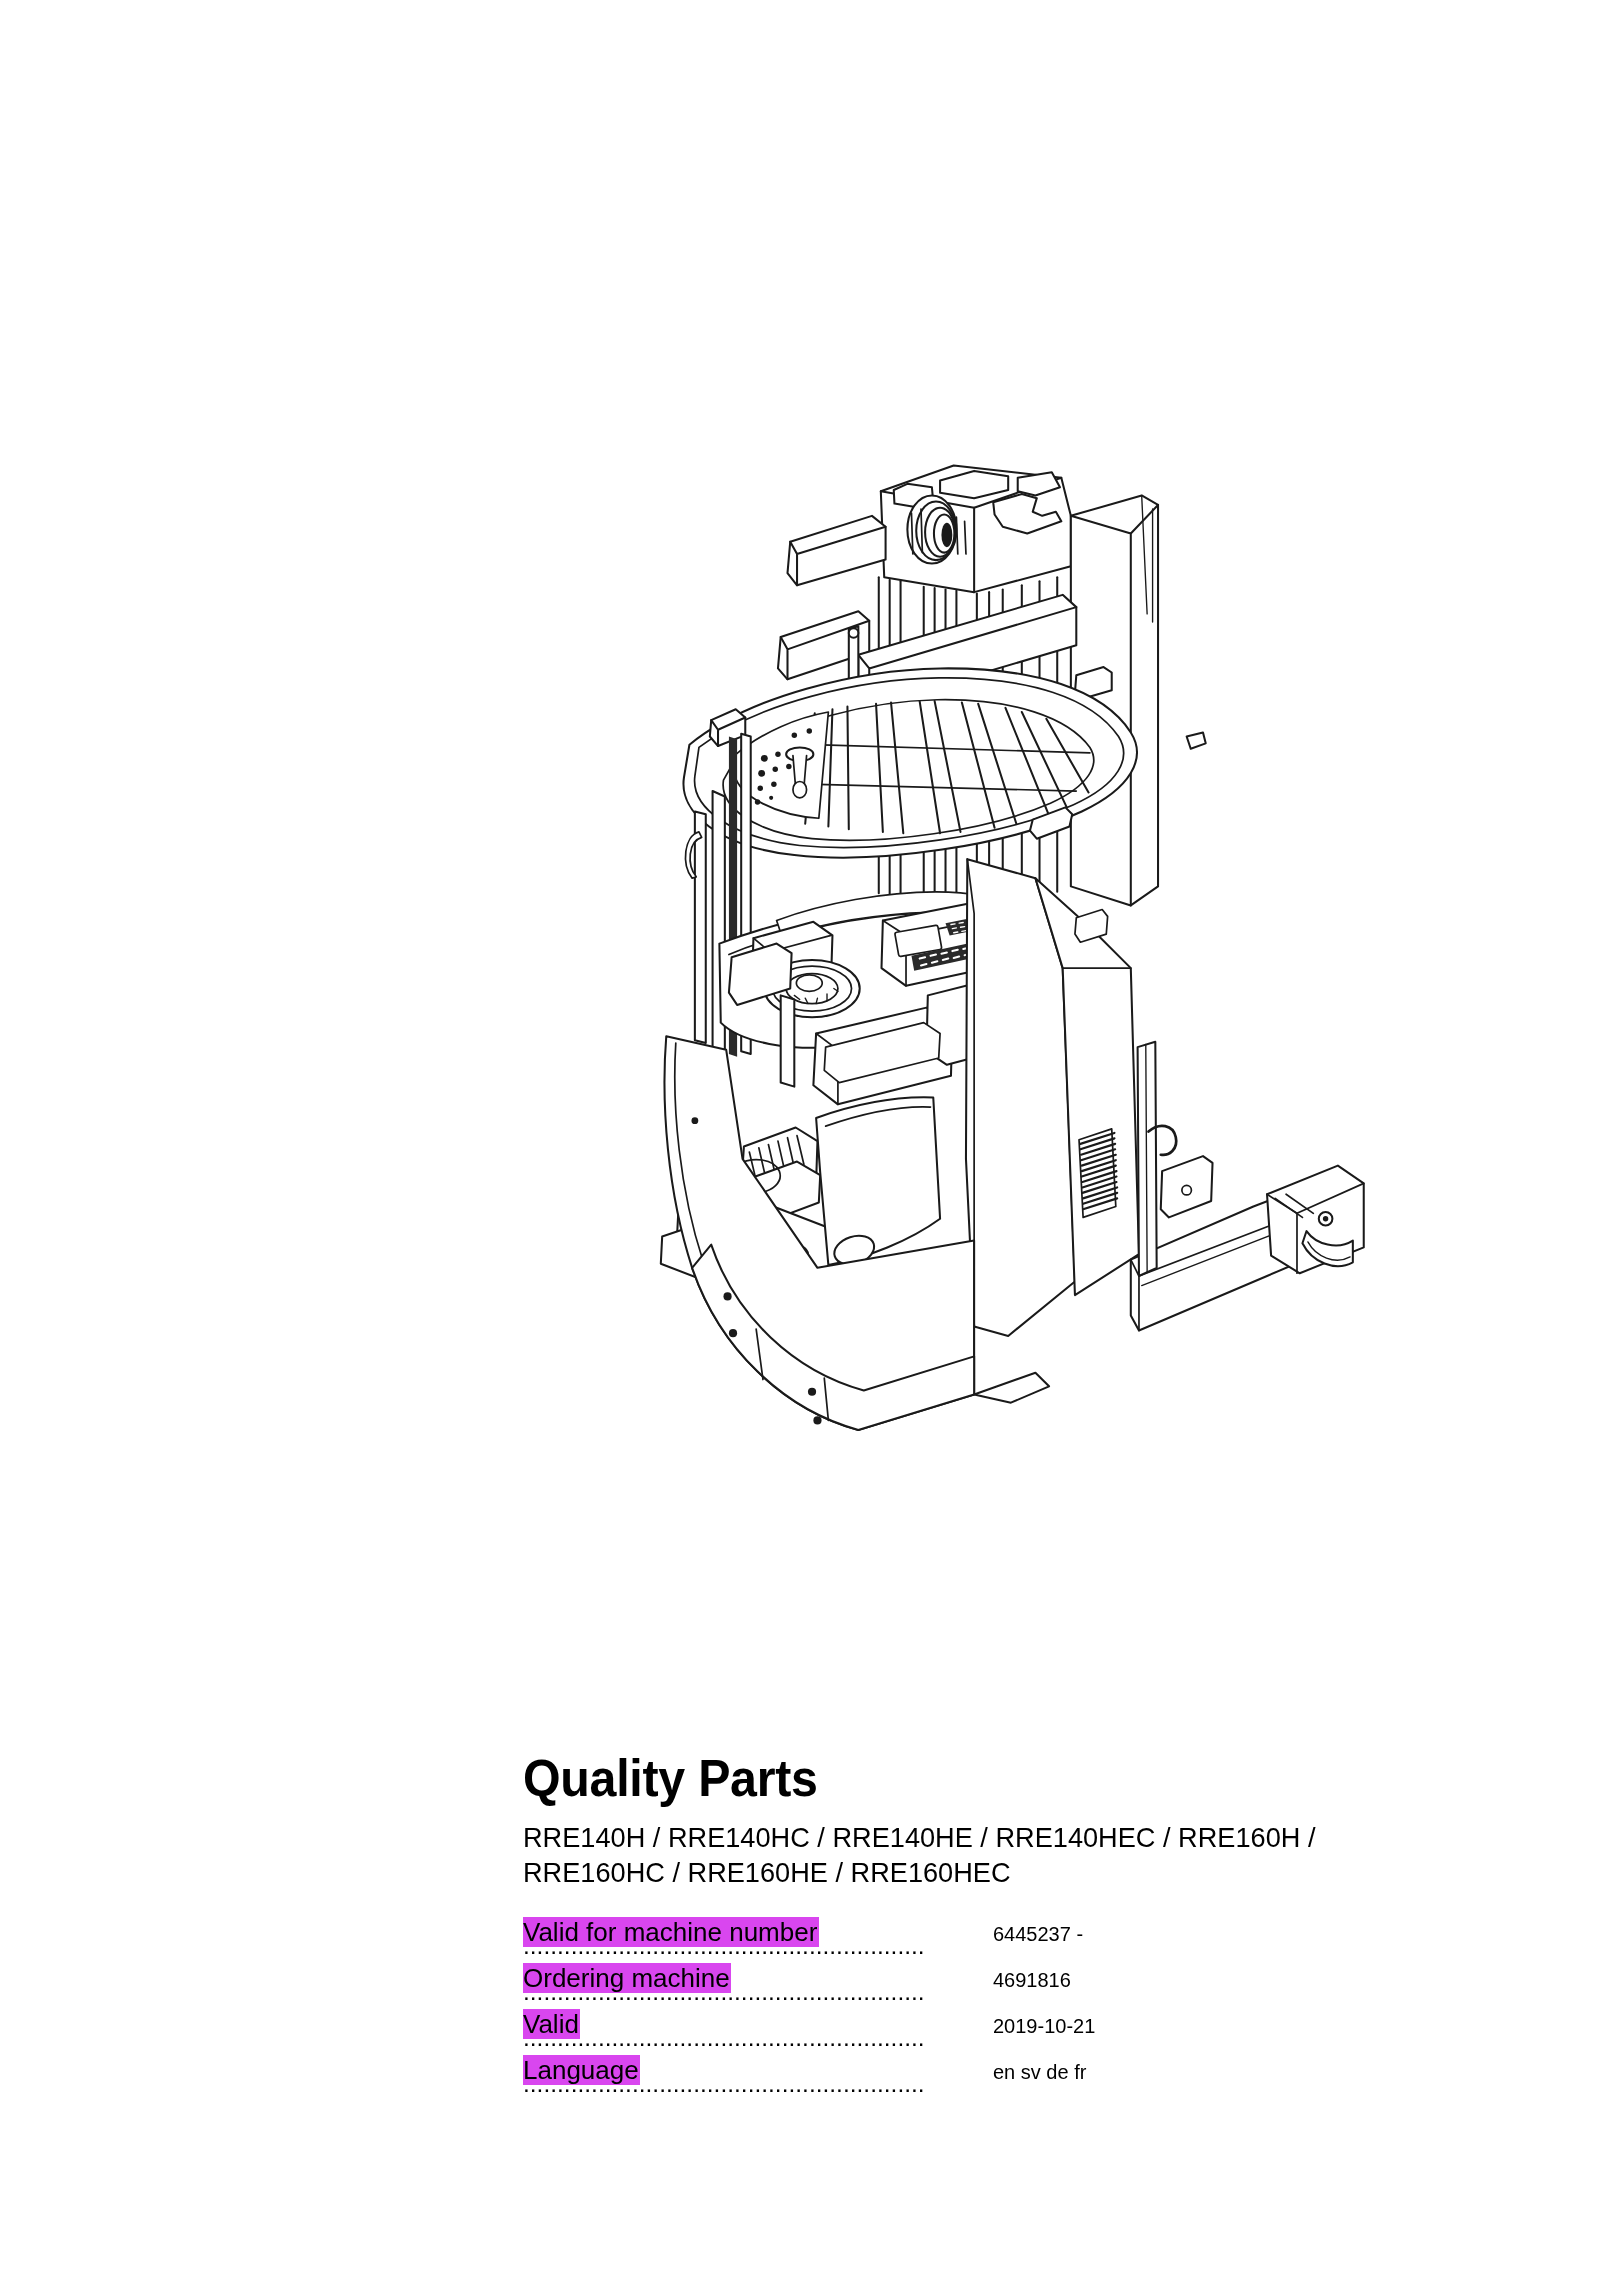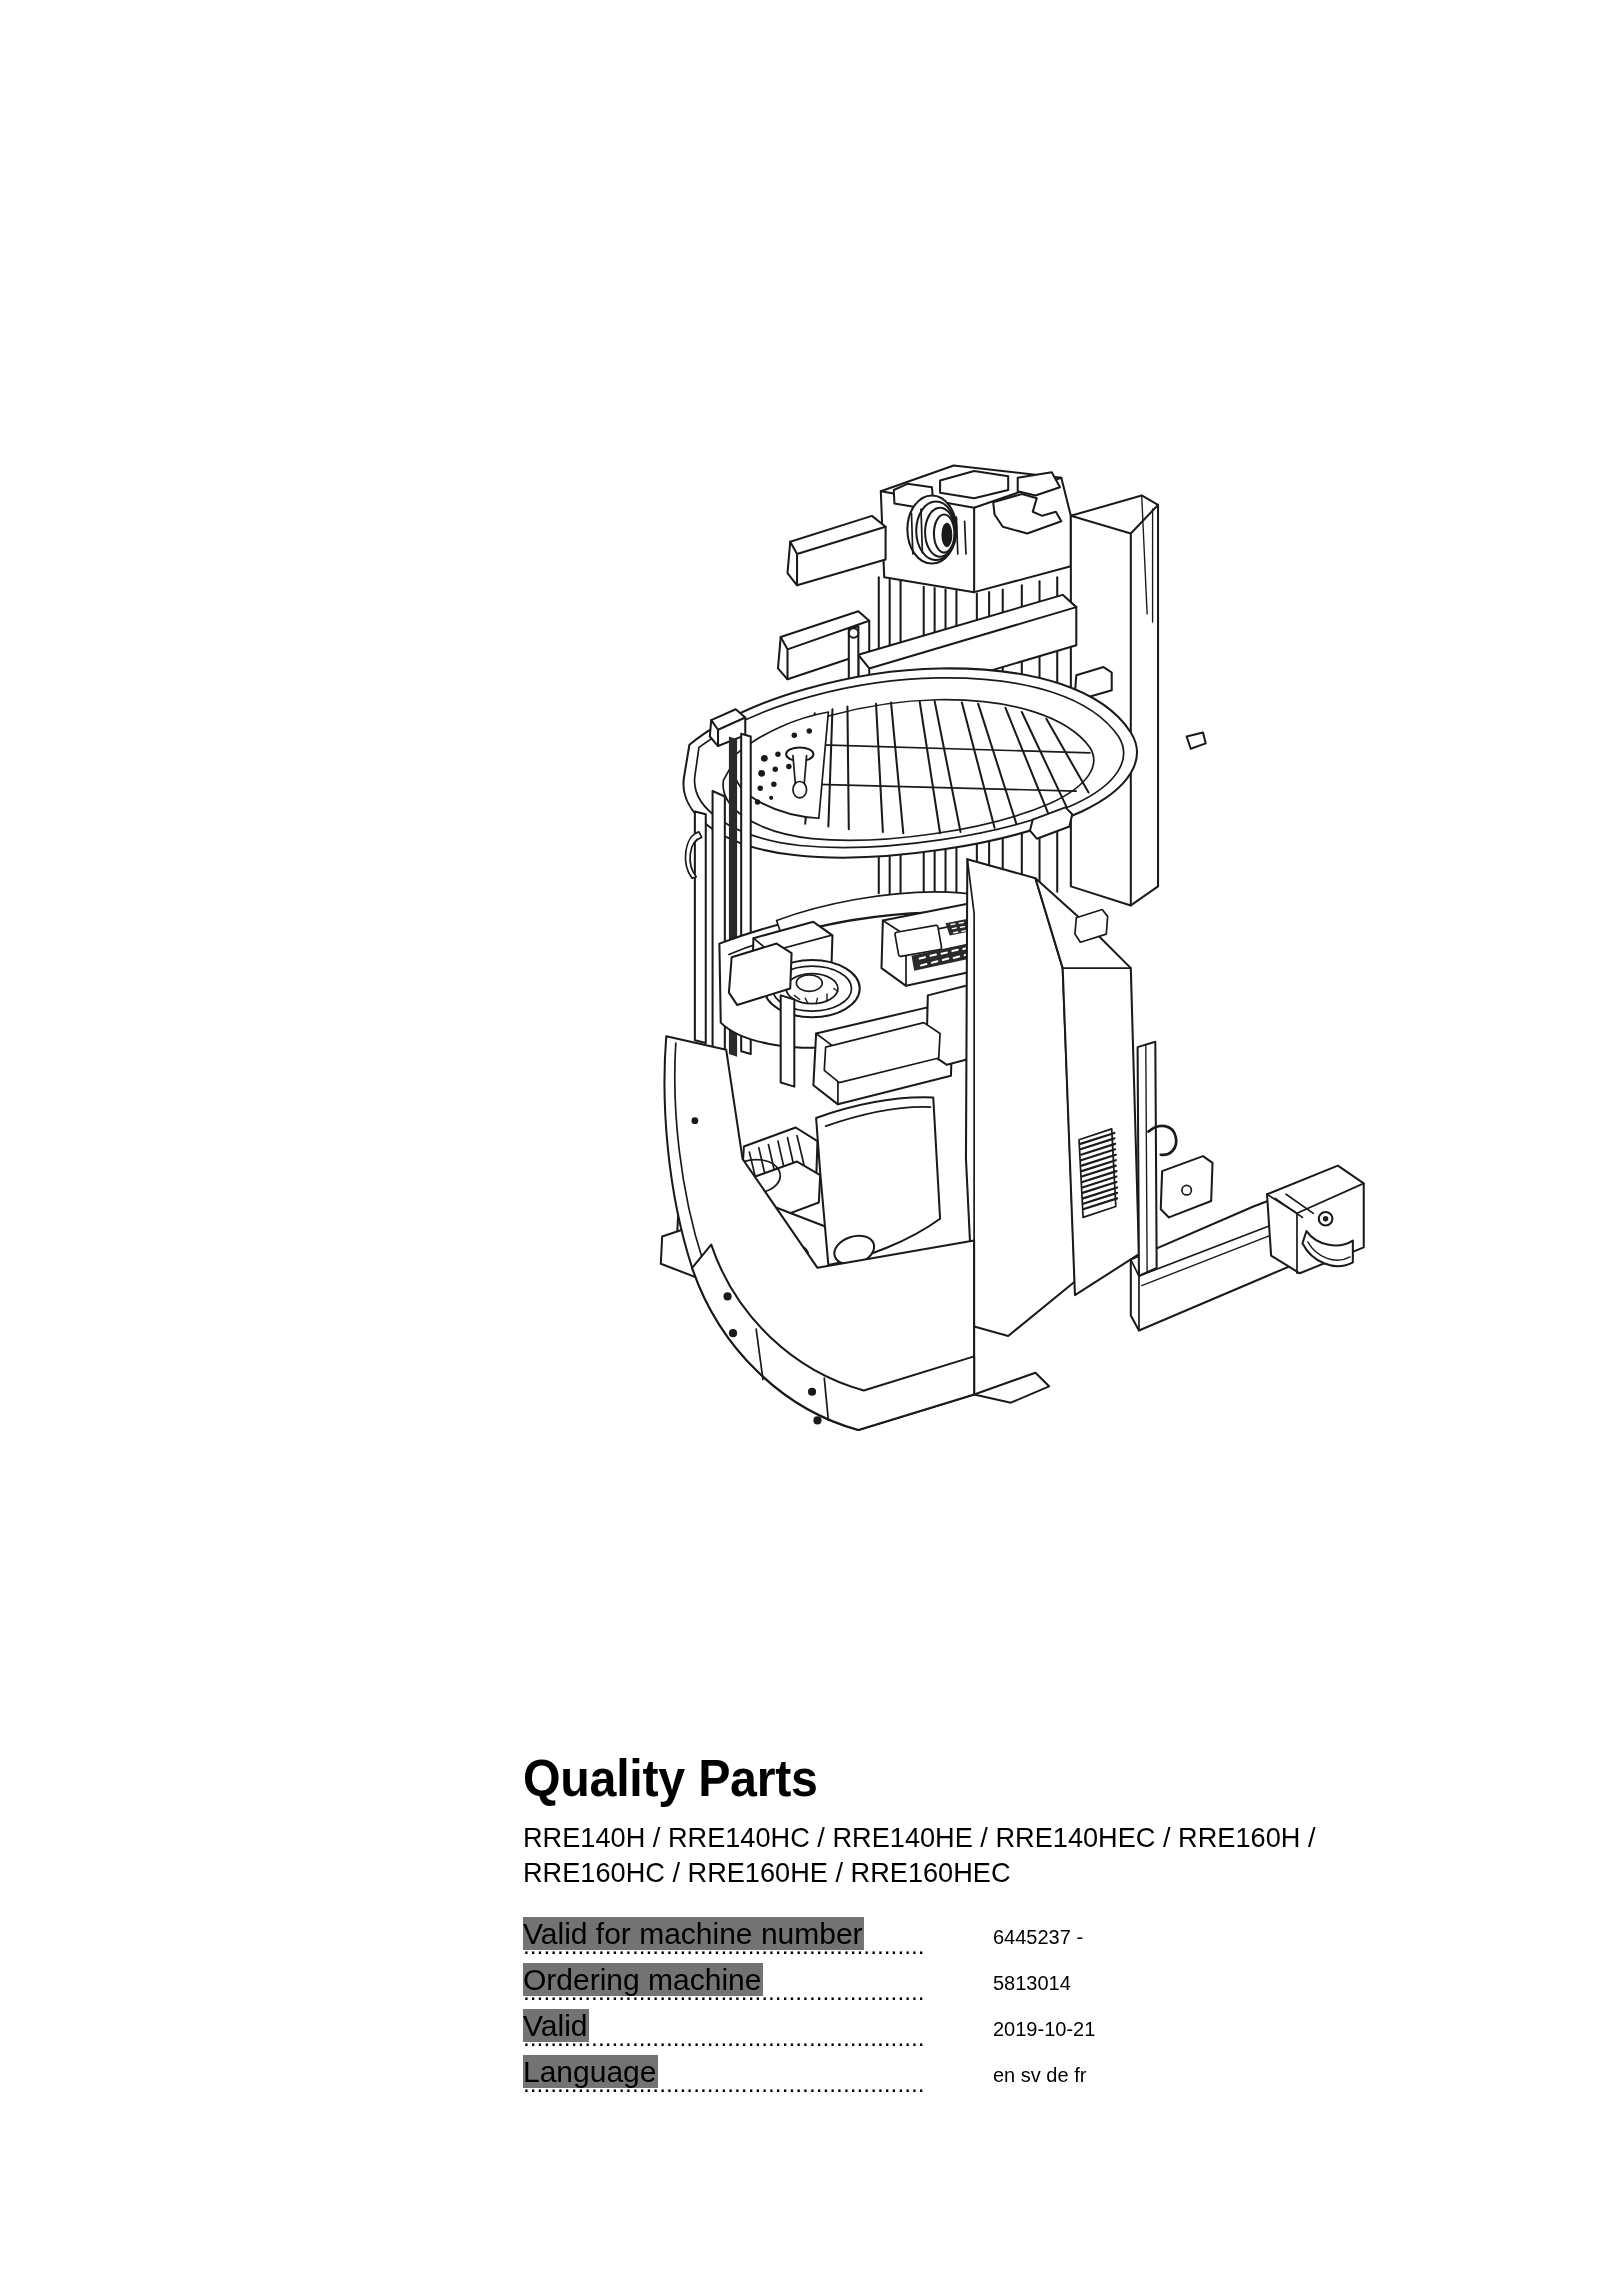--- a/index.html
+++ b/index.html
@@ -56,23 +56,23 @@
     border-collapse:collapse;
   }
   #spec-table tr { height:46px; }
   #spec-table td { vertical-align:baseline; padding:0; }
   .spec-label-cell {
     width:470px;
     position:relative;
     white-space:nowrap;
   }
   .spec-label {
-    font-size:30px;
+    font-size:26px;
     color:#000;
-    background:#737373;
+    background:#d946ef;
     padding-right:1.4px;
     position:relative;
     z-index:2;
   }
   .spec-dots {
     position:absolute;
     left:0; right:0; bottom:3.4px;
     z-index:1;
     overflow:hidden;
     white-space:nowrap;
@@ -422,21 +422,21 @@
           <td class="spec-value-cell">
             <span class="spec-value">6445237 -</span>
           </td>
         </tr>
         <tr>
           <td class="spec-label-cell">
             <span class="spec-dots">...........................................................</span>
             <span class="spec-label">Ordering machine</span>
           </td>
           <td class="spec-value-cell">
-            <span class="spec-value">5813014</span>
+            <span class="spec-value">4691816</span>
           </td>
         </tr>
         <tr>
           <td class="spec-label-cell">
             <span class="spec-dots">...........................................................</span>
             <span class="spec-label">Valid </span>
           </td>
           <td class="spec-value-cell">
             <span class="spec-value">2019-10-21</span>
           </td>

